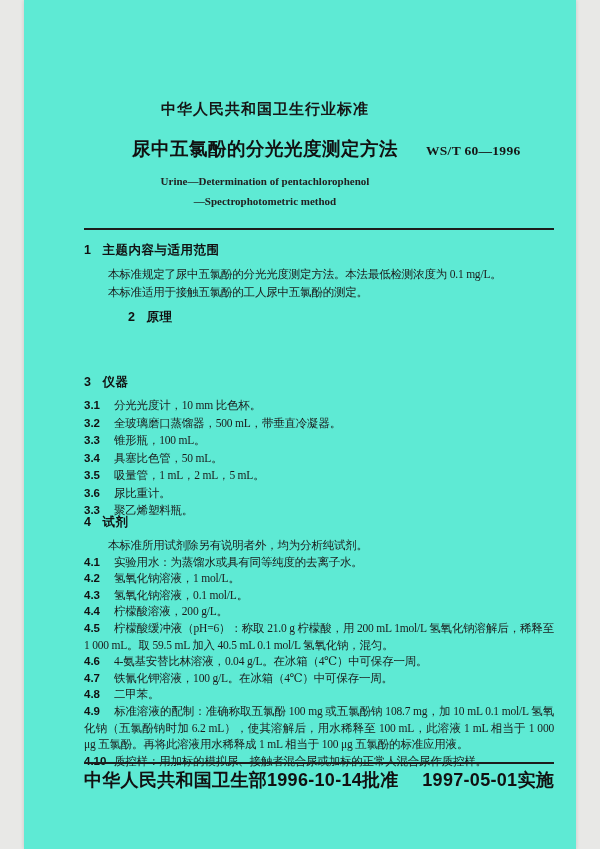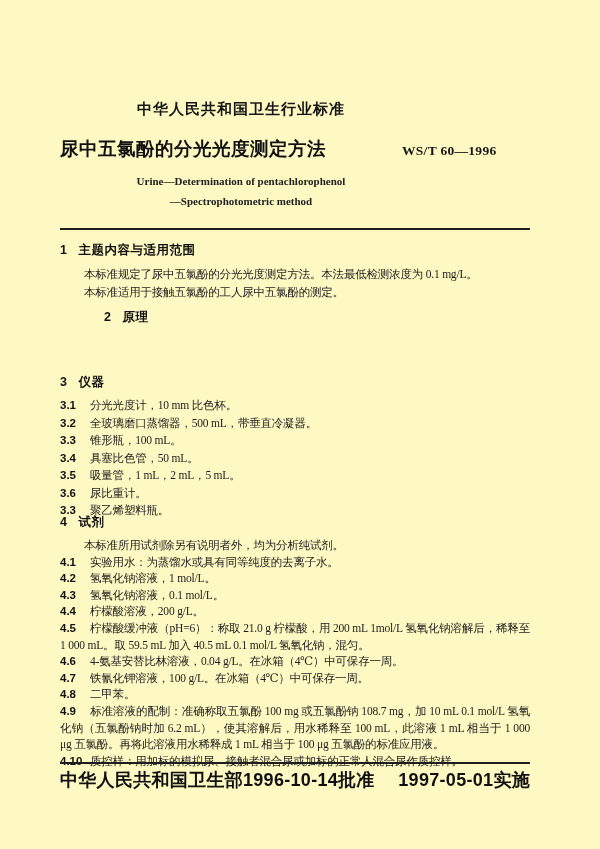--- a/index.html
+++ b/index.html
@@ -2,40 +2,40 @@
 <html lang="zh"><head>
 <meta charset="utf-8">
 <style>
   html,body{margin:0;padding:0;}
   body{
     background:#e8e8e6;
     font-family:"Liberation Serif","DejaVu Serif",serif;
   }
   .page{
     position:relative;
-    width:600px;height:849px;
+    width:552px;height:849px;
     margin:0 auto;
-    background:#fef9c3;
+    background:#5eead4;
     color:#1c1c1c;
     overflow:hidden;
     box-shadow:0 0 4px rgba(0,0,0,.15);
   }
   
   .title-col{
     position:absolute;left:60px;top:100px;width:362px;
     text-align:center;
   }
   .std-type{
     font-family:"Liberation Sans","DejaVu Sans",sans-serif;
     font-weight:bold;font-size:15px;letter-spacing:1px;
     color:#161616;
   }
   .main-title{
     position:absolute;left:60px;top:136px;width:362px;
-    text-align:left;
+    text-align:center;
     font-family:"Liberation Sans","DejaVu Sans",sans-serif;
     font-weight:bold;font-size:18.5px;letter-spacing:.5px;
     color:#111;
   }
   .std-no{
     position:absolute;left:402px;top:143px;width:128px;
     font-family:"Liberation Serif","DejaVu Serif",serif;
     font-weight:bold;font-size:13.5px;letter-spacing:.3px;
     color:#161616;white-space:nowrap;
   }

